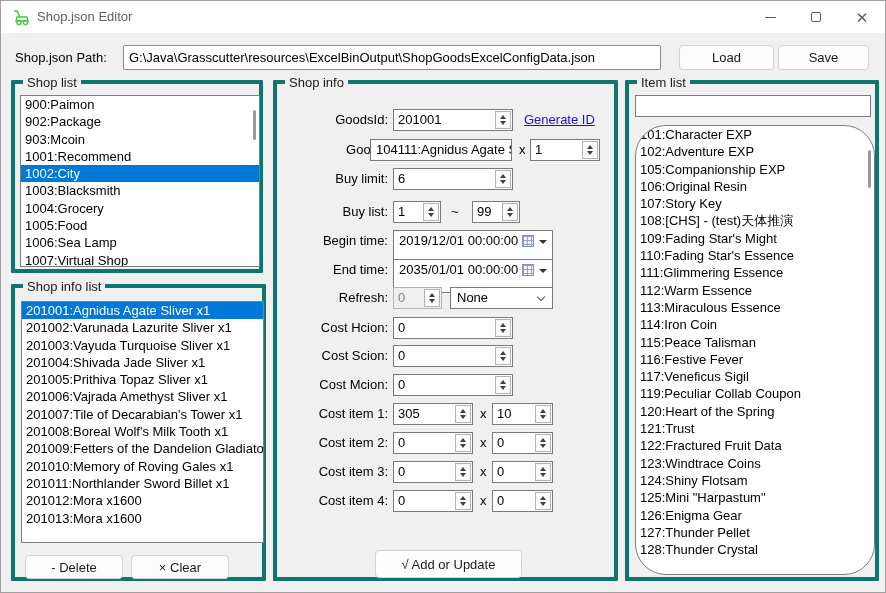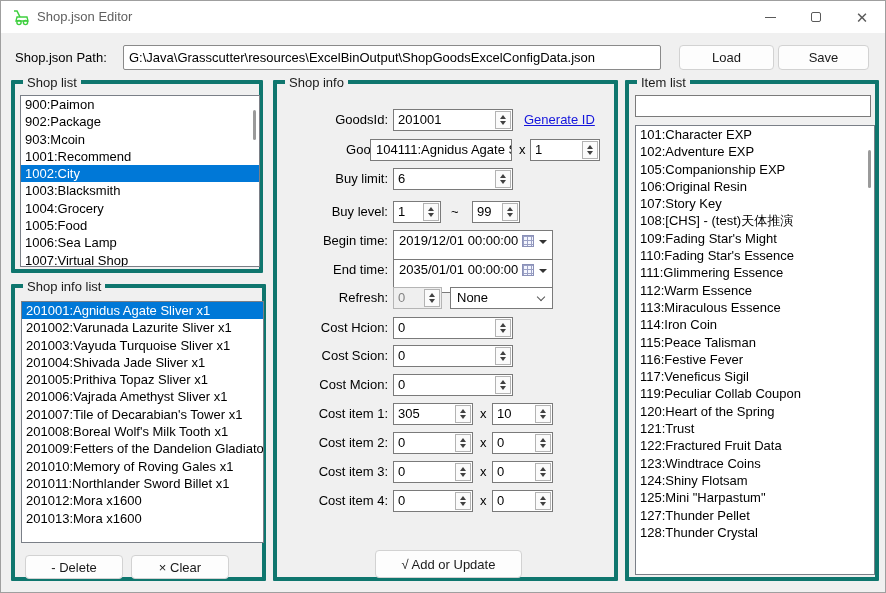--- a/index.html
+++ b/index.html
@@ -164,21 +164,21 @@
 
     <span class="frm-lbl" style="top:84px;">Buy limit:</span>
     <div class="spin" style="left:116px; top:84px; width:120px;">
       <span class="spin-val">6</span>
       <span class="spin-btns">
           <i class="arr-up"></i>
           <i class="arr-dn"></i>
         </span>
     </div>
 
-    <span class="frm-lbl" style="top:117px;">Buy level:</span>
+    <span class="frm-lbl" style="top:117px;">Buy list:</span>
     <div class="spin" style="left:116px; top:117px; width:48px;">
       <span class="spin-val">1</span>
       <span class="spin-btns">
           <i class="arr-up"></i>
           <i class="arr-dn"></i>
         </span>
     </div>
     <span class="x-lbl" style="left:174px; top:117px;">~</span>
     <div class="spin" style="left:195px; top:117px; width:48px;">
       <span class="spin-val">99</span>
@@ -309,21 +309,21 @@
           <i class="arr-dn"></i>
         </span>
     </div>
 
     <button class="btn" style="left:98px; top:466px; width:147px; height:28px;">√ Add or Update</button>
   </div>
 
   <div class="groupbox" style="left:624px; top:79px; width:254px; height:501px;">
     <span class="gtitle">Item list</span>
     <input class="textbox" style="left: 6px; top: 11px; width: 236px; height: 22px; border-radius: 0px; border-color: rgb(122, 122, 122);" value="">
-    <div class="listbox" style="left:6px; top:41px; width:240px; height:450px;">
+    <div class="listbox" style="left:6px; top:41px; width:240px; height:450px;border-radius:31px;">
       <div class="sb-thumb" style="right:3px; top:24px; height:38px;"></div>
     <div class="lb-item">101:Character EXP</div>
         <div class="lb-item">102:Adventure EXP</div>
         <div class="lb-item">105:Companionship EXP</div>
         <div class="lb-item">106:Original Resin</div>
         <div class="lb-item">107:Story Key</div>
         <div class="lb-item">108:[CHS] - (test)天体推演</div>
         <div class="lb-item">109:Fading Star's Might</div>
         <div class="lb-item">110:Fading Star's Essence</div>
         <div class="lb-item">111:Glimmering Essence</div>
@@ -333,18 +333,19 @@
         <div class="lb-item">115:Peace Talisman</div>
         <div class="lb-item">116:Festive Fever</div>
         <div class="lb-item">117:Veneficus Sigil</div>
         <div class="lb-item">119:Peculiar Collab Coupon</div>
         <div class="lb-item">120:Heart of the Spring</div>
         <div class="lb-item">121:Trust</div>
         <div class="lb-item">122:Fractured Fruit Data</div>
         <div class="lb-item">123:Windtrace Coins</div>
         <div class="lb-item">124:Shiny Flotsam</div>
         <div class="lb-item">125:Mini "Harpastum"</div>
+        <div class="lb-item">126:Enigma Gear</div>
         <div class="lb-item">127:Thunder Pellet</div>
         <div class="lb-item">128:Thunder Crystal</div>
       </div>
   </div>
 
 </div>
 
 </body></html>

